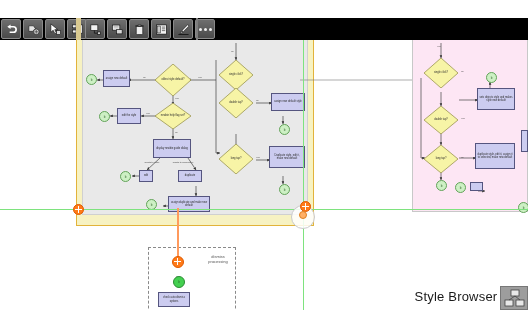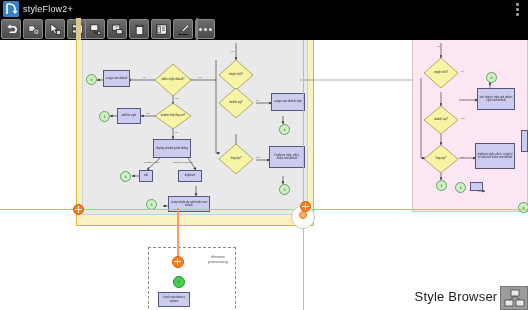--- a/index.html
+++ b/index.html
@@ -85,36 +85,20 @@
            background:#9d9d9d;border:1px solid #777;}
   #wm-icon svg{display:block;}
 
   .dashed-lbl{position:absolute;font-size:4px;color:#555;line-height:1.3;text-align:center;}
 </style>
 </head>
 <body>
 
 <div id="app">
 
-  <div id="titlebar">
-    <div id="app-logo">
-      <svg width="16" height="16" viewBox="0 0 16 16">
-        <rect x="0" y="0" width="16" height="16" rx="2" fill="#3b7fc4"></rect>
-        <path d="M4 3 h3 a5 5 0 0 1 5 5 v4" fill="none" stroke="#fff" stroke-width="1.6"></path>
-        <path d="M4 3 v10" fill="none" stroke="#fff" stroke-width="1.6"></path>
-        <path d="M12 12 l-2 -2 M12 12 l2 -2" fill="none" stroke="#fff" stroke-width="1.3"></path>
-      </svg>
-    </div>
-    <div id="app-title">styleFlow2+</div>
-    <div id="overflow-menu">
-      <i></i>
-        <i></i>
-        <i></i>
-    </div>
-  </div>
 
   <div id="toolbar">
 
     <div class="tgroup" style="left:0px;">
 
       <div class="tbtn">
         <span>
           <svg width="13" height="13" viewBox="0 0 14 14">
             <path d="M4 4 h5 a3 3 0 0 1 0 6 h-4" fill="none" stroke="#fff" stroke-width="1.8"></path>
             <path d="M6 1.5 L2.5 4 L6 6.5" fill="#fff"></path>

